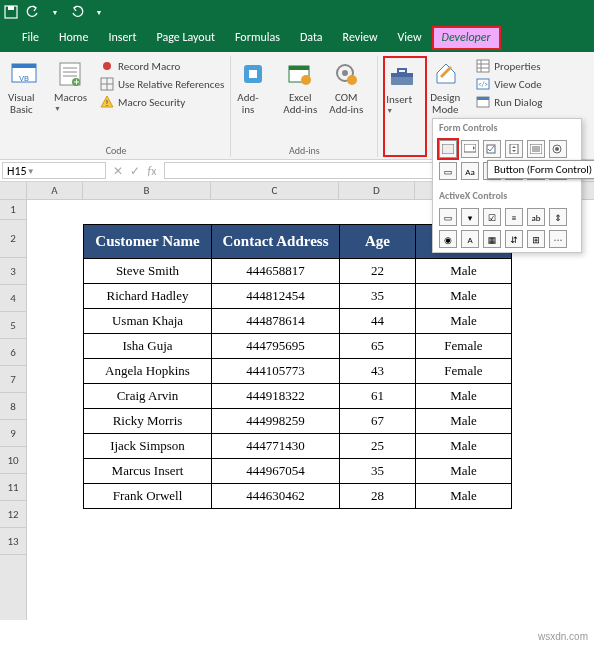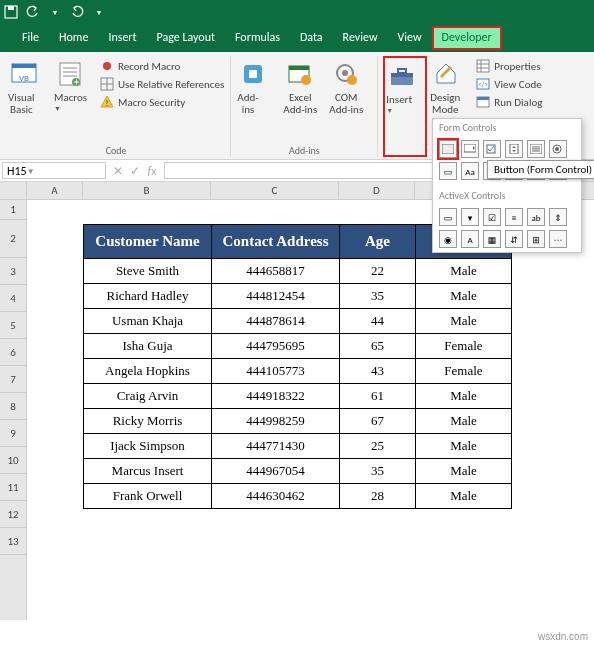--- a/index.html
+++ b/index.html
@@ -5,40 +5,40 @@
 * { box-sizing: border-box; margin: 0; padding: 0; }
 body { font-family: "Segoe UI", Calibri, sans-serif; font-size: 12px; background: #fff; width: 594px; }
 
 
 .titlebar { background: #0c6d3f; height: 24px; display: flex; align-items: center; padding: 0 4px; gap: 8px; }
 .titlebar .icon { width: 14px; height: 14px; display: inline-flex; align-items: center; justify-content: center; color: #fff; }
 
 
 .tabs { background: #0c6d3f; display: flex; height: 28px; align-items: center; padding: 0 4px 0 12px; }
 .tab { color: #fff; padding: 4px 10px 6px; font-size: 12px; cursor: pointer; }
-.tab.active { background: #86efac; color: #0c6d3f; }
+.tab.active { background: #f0abfc; color: #0c6d3f; font-style: italic; }
 .tab.highlight { border: 2px solid #e02020; padding: 2px 8px 4px; }
 
 
 .ribbon { background: #f3f3f3; border-bottom: 1px solid #d4d4d4; padding: 4px 2px 2px; display: flex; height: 108px; position: relative; }
 .group { border-right: 1px solid #d9d9d9; padding: 0 5px; display: flex; flex-direction: column; }
 .group-body { flex: 1; display: flex; gap: 2px; }
 .group-label { text-align: center; font-size: 10px; color: #666; padding: 2px 0 0; }
 .bigbtn { display: flex; flex-direction: column; align-items: flex-start; justify-content: flex-start; width: 44px; padding: 2px 1px; cursor: pointer; }
 .bigbtn .icn { width: 32px; height: 32px; margin-bottom: 2px; display: flex; align-items: center; justify-content: center; }
 .bigbtn .lbl { font-size: 11px; color: #444; text-align: center; line-height: 1.1; }
 .bigbtn .chev { font-size: 7px; color: #666; }
 .smallbtns { display: flex; flex-direction: column; gap: 2px; padding: 2px 0; }
 .sbtn { display: flex; align-items: center; gap: 4px; font-size: 11px; color: #444; padding: 1px; cursor: pointer; white-space: nowrap; }
 .sbtn .sicn { width: 14px; height: 14px; display: inline-flex; align-items: center; justify-content: center; }
 .bigbtn.hl { border: 2px solid #e02020; }
 
 
 .dropdown { position: absolute; top: 66px; left: 432px; background: #fff; border: 1px solid #c8c8c8; box-shadow: 2px 2px 6px rgba(0,0,0,0.2); z-index: 20; width: 150px; font-size: 11px; }
-.dd-section-label { padding: 2px 6px; color: #888; font-weight: normal; font-size: 10px; }
+.dd-section-label { padding: 2px 6px; color: #888; font-weight: bold; font-size: 10px; }
 .dd-grid { display: flex; flex-wrap: wrap; padding: 4px 6px; gap: 4px; }
 .dd-item { width: 18px; height: 18px; border: 1px solid #999; display: flex; align-items: center; justify-content: center; font-size: 9px; cursor: pointer; background: #f8f8f8; }
 .dd-item.hl { outline: 2px solid #e02020; }
 .tooltip { position: absolute; top: 24px; left: 6px; background: #fff; border: 1px solid #999; box-shadow: 1px 1px 3px rgba(0,0,0,0.3); padding: 2px 6px; font-size: 11px; white-space: nowrap; z-index: 30; margin-left: 48px; }
 .formctl-wrap { position: relative; }
 
 
 .fxbar { display: flex; align-items: stretch; height: 22px; border-bottom: 1px solid #d4d4d4; }
 .namebox { width: 104px; border: 1px solid #ccc; margin: 2px; padding: 0 4px; font-size: 12px; display: flex; align-items: center; }
 .fxicons { display: flex; align-items: center; gap: 1px; padding: 0 2px; color: #aaa; }

